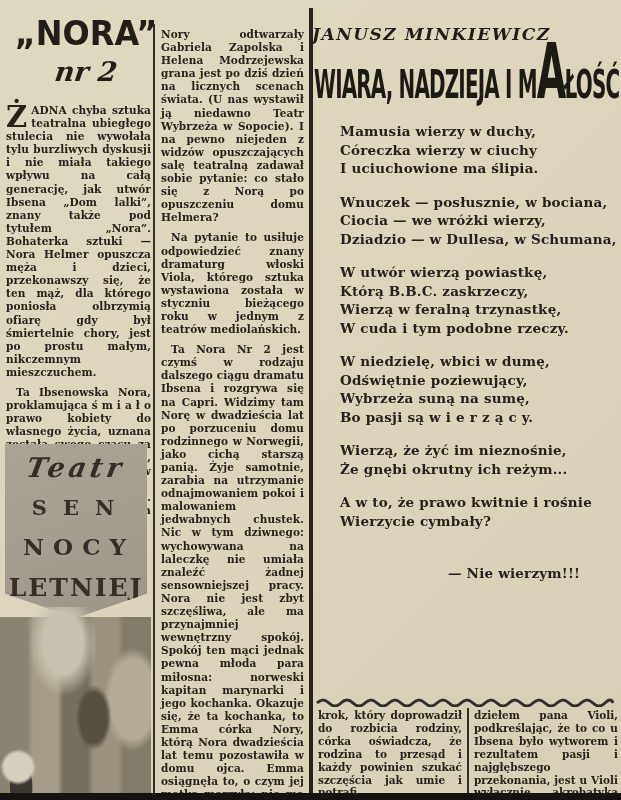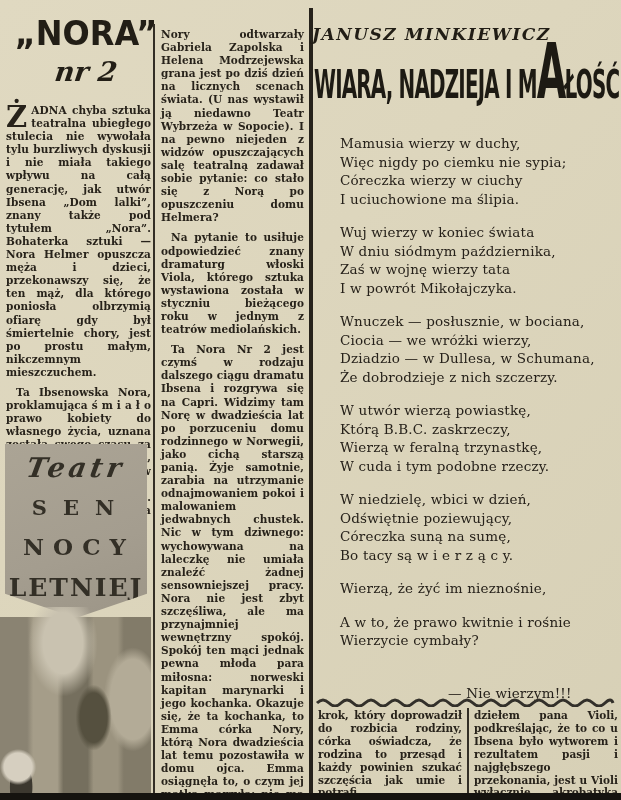--- a/index.html
+++ b/index.html
@@ -67,21 +67,21 @@
     position:absolute; left:312px; top:24px; font-family:"DejaVu Serif", serif;
     font-weight:800; font-style:italic; font-size:17px; letter-spacing:1.5px; color:#211d15;
   }
   .main-title {
     position:absolute; left:314px; top:62px; white-space:nowrap;
     font-family:"DejaVu Sans", sans-serif; font-weight:800; font-size:24px; letter-spacing:-1px;
     transform:scale(.83,1.65); transform-origin:left bottom; color:#1d1a13;
   }
   .main-title .bigA { font-size:46px; letter-spacing:-2px; }
 
-  .poem { position:absolute; left:340px; top:134px; width:270px; font-weight:400; color:#26211a; }
+  .poem { position:absolute; left:340px; top:122px; width:270px; font-weight:700; color:#26211a; }
   .poem .stanza { margin-bottom:15px; }
   .poem p { margin:0; font-size:13.5px; line-height:18.5px; letter-spacing:.2px; white-space:nowrap; }
   .poem p.push-right { margin-left:108px;margin-top:34px; }
 
   .wavy { position:absolute; left:315px; top:695px; }
 
   .foot-col { position:absolute; top:709px; width:144px; text-align:justify; font-weight:700; }
   .foot-col p { margin:0; font-size:10.5px; line-height:12.9px; }
   .foot-col p.indent { text-indent:9px; }
   .foot-left  { left:318px; }
@@ -122,50 +122,43 @@
 
   <div class="vrule rule-1"></div>
   <div class="vrule rule-2"></div>
 
   <div class="byline">JANUSZ MINKIEWICZ</div>
   <div class="main-title"><span>WIARA, NADZIEJA I M</span><span class="bigA">A</span><span>ŁOŚĆ</span></div>
 
   <div class="poem">
     <div class="stanza">
       <p>Mamusia wierzy w duchy,</p>
-      <p>Więc nigdy po ciemku nie sypia;</p>
       <p>Córeczka wierzy w ciuchy</p>
       <p>I uciuchowione ma ślipia.</p>
-    </div>
-    <div class="stanza">
-      <p>Wuj wierzy w koniec świata</p>
-      <p>W dniu siódmym października,</p>
-      <p>Zaś w wojnę wierzy tata</p>
-      <p>I w powrót Mikołajczyka.</p>
     </div>
     <div class="stanza">
       <p>Wnuczek — posłusznie, w bociana,</p>
       <p>Ciocia — we wróżki wierzy,</p>
       <p>Dziadzio — w Dullesa, w Schumana,</p>
-      <p>Że dobrodzieje z nich szczerzy.</p>
     </div>
     <div class="stanza">
       <p>W utwór wierzą powiastkę,</p>
       <p>Którą B.B.C. zaskrzeczy,</p>
       <p>Wierzą w feralną trzynastkę,</p>
       <p>W cuda i tym podobne rzeczy.</p>
     </div>
     <div class="stanza">
-      <p>W niedzielę, wbici w dzień,</p>
+      <p>W niedzielę, wbici w dumę,</p>
       <p>Odświętnie poziewujący,</p>
-      <p>Córeczka suną na sumę,</p>
-      <p>Bo tacy są w i e r z ą c y.</p>
+      <p>Wybrzeża suną na sumę,</p>
+      <p>Bo pasji są w i e r z ą c y.</p>
     </div>
     <div class="stanza">
       <p>Wierzą, że żyć im nieznośnie,</p>
+      <p>Że gnębi okrutny ich reżym...</p>
     </div>
     <div class="stanza">
       <p>A w to, że prawo kwitnie i rośnie</p>
       <p>Wierzycie cymbały?</p>
       <p class="push-right">— Nie wierzym!!!</p>
     </div>
   </div>
 
   <svg class="wavy" width="300" height="12">
     <path d="M2,8 Q8,2 14,8 T26,8 T38,8 T50,8 T62,8 T74,8 T86,8 T98,8 T110,8 T122,8 T134,8 T146,8 T158,8 T170,8 T182,8 T194,8 T206,8 T218,8 T230,8 T242,8 T254,8 T266,8 T278,8 T290,8 T298,8" fill="none" stroke="#33302a" stroke-width="3"></path>

